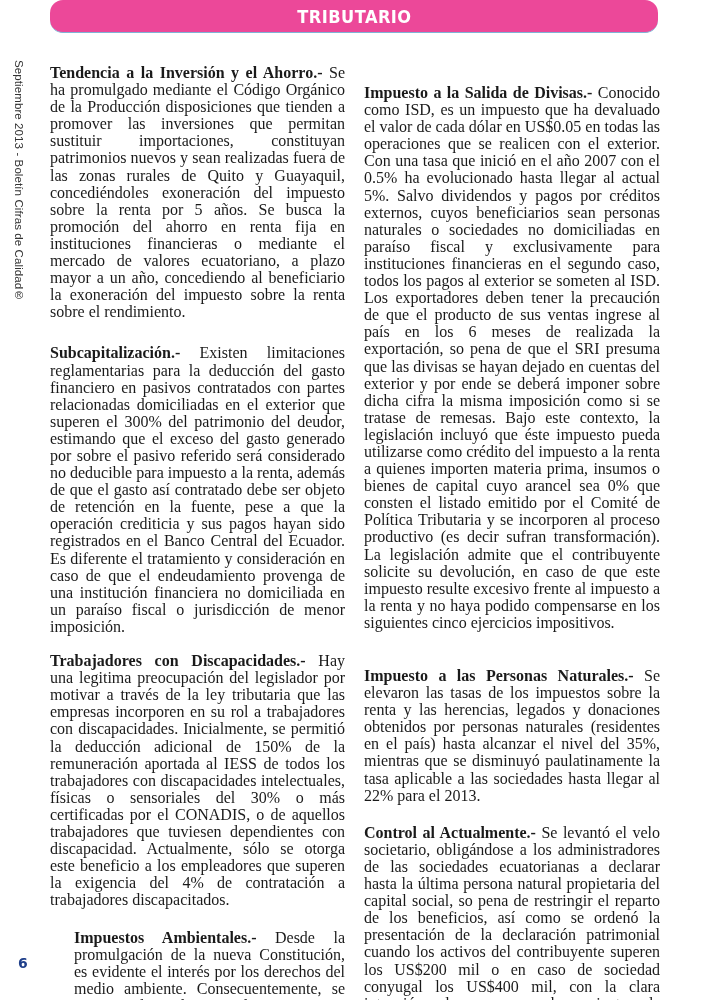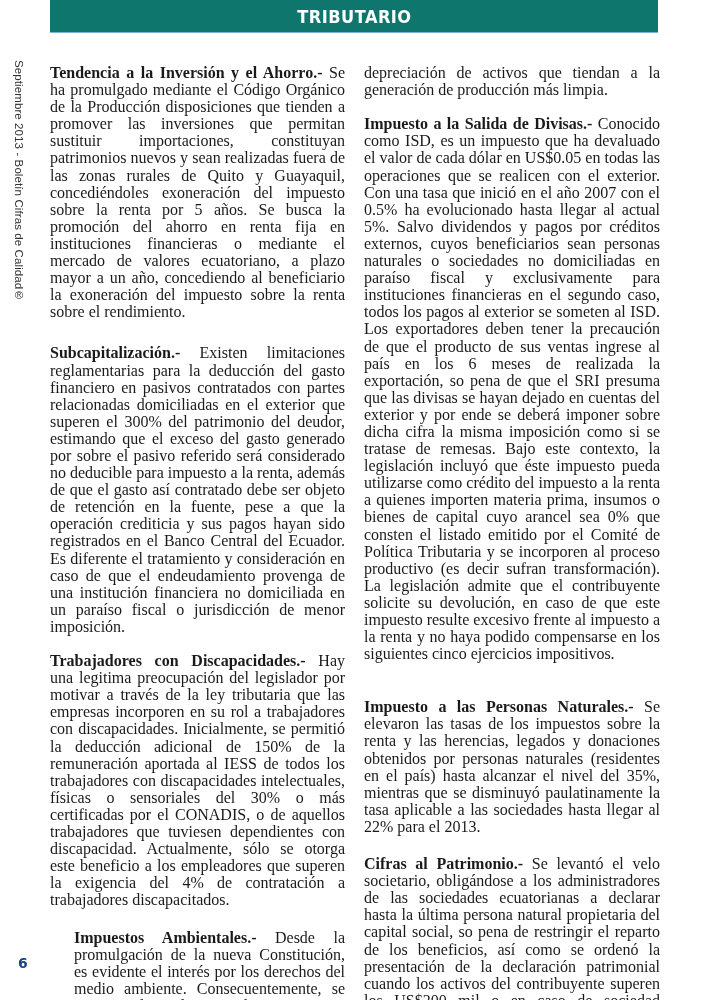--- a/index.html
+++ b/index.html
@@ -1,20 +1,20 @@
 <!DOCTYPE html>
 <html><head>
   <meta charset="utf-8">
   <style>
     html, body { margin: 0; padding: 0; background: #ffffff; }
     body { width: 706px; height: 1000px; position: relative; overflow: hidden; }
     .header-bar {
       position: absolute; left: 50px; top: 0; width: 608px; height: 32px;
-      background: #0f766e; border-bottom: 1px solid #7fb4d6;
-      display: flex; align-items: center; justify-content: center;
+      background: #ec4899; border-bottom: 1px solid #7fb4d6;
+      display: flex; align-items: center; justify-content: center; border-radius: 13px;
     }
     .header-title {
       color: #ffffff; font-family: "DejaVu Sans", sans-serif; font-weight: bold;
       font-size: 18px; letter-spacing: 0.5px; transform: scaleX(0.9);
     }
     .side-label {
       position: absolute; left: 13px; top: 60px;
       writing-mode: vertical-rl; font-family: "Liberation Sans", sans-serif;
       font-size: 11.5px; color: #333; white-space: nowrap; letter-spacing: 0.1px;
     }
@@ -56,28 +56,25 @@
     <span class="para-title">Trabajadores con Discapacidades.-</span>
     <span>Hay una legitima preocupación del legislador por motivar a través de la ley tributaria que las empresas incorporen en su rol a trabajadores con discapacidades. Inicialmente, se permitió la deducción adicional de 150% de la remuneración aportada al IESS de todos los trabajadores con discapacidades intelectuales, físicas o sensoriales del 30% o más certificadas por el CONADIS, o de aquellos trabajadores que tuviesen dependientes con discapacidad. Actualmente, sólo se otorga este beneficio a los empleadores que superen la exigencia del 4% de contratación a trabajadores discapacitados.</span>
   </p>
   <p class="para" style="margin-top:20px;margin-left:24px;">
     <span class="para-title">Impuestos Ambientales.-</span>
     <span>Desde la promulgación de la nueva Constitución, es evidente el interés por los derechos del medio ambiente. Consecuentemente, se crearon los denominados impuestos verdes, tales como el IRBP (impuesto redimible a las botellas plásticas) y el ICV (impuesto a la contaminación vehicular) y beneficios ambientales, entre los que se incluyó la doble deducibilidad de la</span>
   </p>
 </div>
 
 <div class="column col-right">
-  <p class="para">
-    <span>depreciación de activos que tiendan a la generación de producción más limpia.</span>
-  </p>
-  <p class="para" style="">
+  <p class="para" style="margin-top:20px;">
     <span class="para-title">Impuesto a la Salida de Divisas.-</span>
     <span>Conocido como ISD, es un impuesto que ha devaluado el valor de cada dólar en US$0.05 en todas las operaciones que se realicen con el exterior. Con una tasa que inició en el año 2007 con el 0.5% ha evolucionado hasta llegar al actual 5%. Salvo dividendos y pagos por créditos externos, cuyos beneficiarios sean personas naturales o sociedades no domiciliadas en paraíso fiscal y exclusivamente para instituciones financieras en el segundo caso, todos los pagos al exterior se someten al ISD. Los exportadores deben tener la precaución de que el producto de sus ventas ingrese al país en los 6 meses de realizada la exportación, so pena de que el SRI presuma que las divisas se hayan dejado en cuentas del exterior y por ende se deberá imponer sobre dicha cifra la misma imposición como si se tratase de remesas. Bajo este contexto, la legislación incluyó que éste impuesto pueda utilizarse como crédito del impuesto a la renta a quienes importen materia prima, insumos o bienes de capital cuyo arancel sea 0% que consten el listado emitido por el Comité de Política Tributaria y se incorporen al proceso productivo (es decir sufran transformación). La legislación admite que el contribuyente solicite su devolución, en caso de que este impuesto resulte excesivo frente al impuesto a la renta y no haya podido compensarse en los siguientes cinco ejercicios impositivos.</span>
   </p>
   <p class="para" style="margin-top:36px;">
     <span class="para-title">Impuesto a las Personas Naturales.-</span>
     <span>Se elevaron las tasas de los impuestos sobre la renta y las herencias, legados y donaciones obtenidos por personas naturales (residentes en el país) hasta alcanzar el nivel del 35%, mientras que se disminuyó paulatinamente la tasa aplicable a las sociedades hasta llegar al 22% para el 2013.</span>
   </p>
   <p class="para" style="margin-top:20px;">
-    <span class="para-title">Cifras al Patrimonio.-</span>
+    <span class="para-title">Control al Actualmente.-</span>
     <span>Se levantó el velo societario, obligándose a los administradores de las sociedades ecuatorianas a declarar hasta la última persona natural propietaria del capital social, so pena de restringir el reparto de los beneficios, así como se ordenó la presentación de la declaración patrimonial cuando los activos del contribuyente superen los US$200 mil o en caso de sociedad conyugal los US$400 mil, con la clara intención de ser una herramienta de determinación de las obligaciones impositivas de las personas naturales residentes en el Ecuador.</span>
   </p>
 </div>
 
 </body></html>

